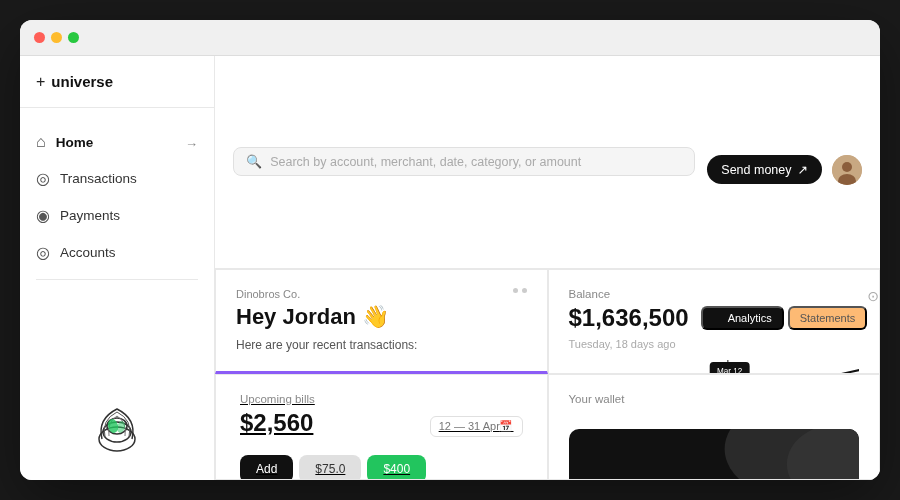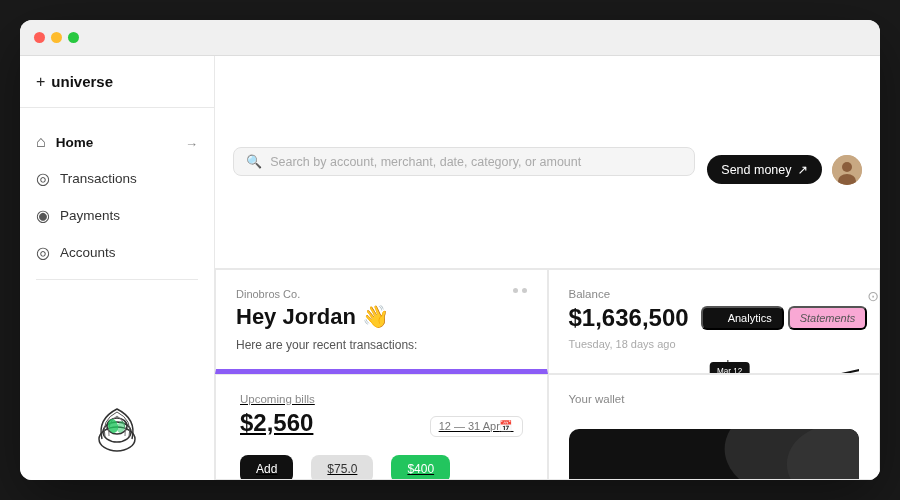--- a/index.html
+++ b/index.html
@@ -185,21 +185,21 @@
     .card {
       background: #fff;
       border: 1px solid #e8e8e8;
       overflow: hidden;
     }
     .card-greeting {
       grid-column: 1;
       grid-row: 1;
       padding: 18px 20px;
       border-right: 1px solid #e8e8e8;
-      border-bottom: 5px solid #8b5cf6;
+      border-bottom: 3px solid #8b5cf6;
     }
     .card-balance {
       grid-column: 2;
       grid-row: 1;
       padding: 18px 20px;
       border-bottom: 1px solid #e8e8e8;
     }
     .card-bills {
       grid-column: 1;
       grid-row: 2;
@@ -279,23 +279,22 @@
       font-size: 11px;
       font-weight: 500;
       cursor: pointer;
     }
     .balance-tab.active {
       background: #111;
       color: #fff;
       padding-left: 25px;
     }
     .balance-tab:not(.active) {
-      background: #f9a8d4;
+      background: #fdba74;
       color: #555;
-      font-style: italic;
     }
     .balance-date {
       font-size: 11px;
       color: #aaa;
       margin-bottom: 10px;
     }
     
     .chart-container {
       flex: 1;
       position: relative;
@@ -309,21 +308,21 @@
       align-items: center;
       font-size: 11px;
       color: #777;
       border: 1px solid #e0e0e0;
       border-radius: 6px;
       padding: 3px 8px;
       width: fit-content;
     }
     .bills-buttons {
       display: flex;
-      gap: 18px;
+      gap: 6px;
       margin-top: 12px;
     }
     .bills-btn {
       padding: 7px 16px;
       border-radius: 8px;
       font-size: 12px;
       font-weight: 500;
       cursor: pointer;
       border: none;
     }

